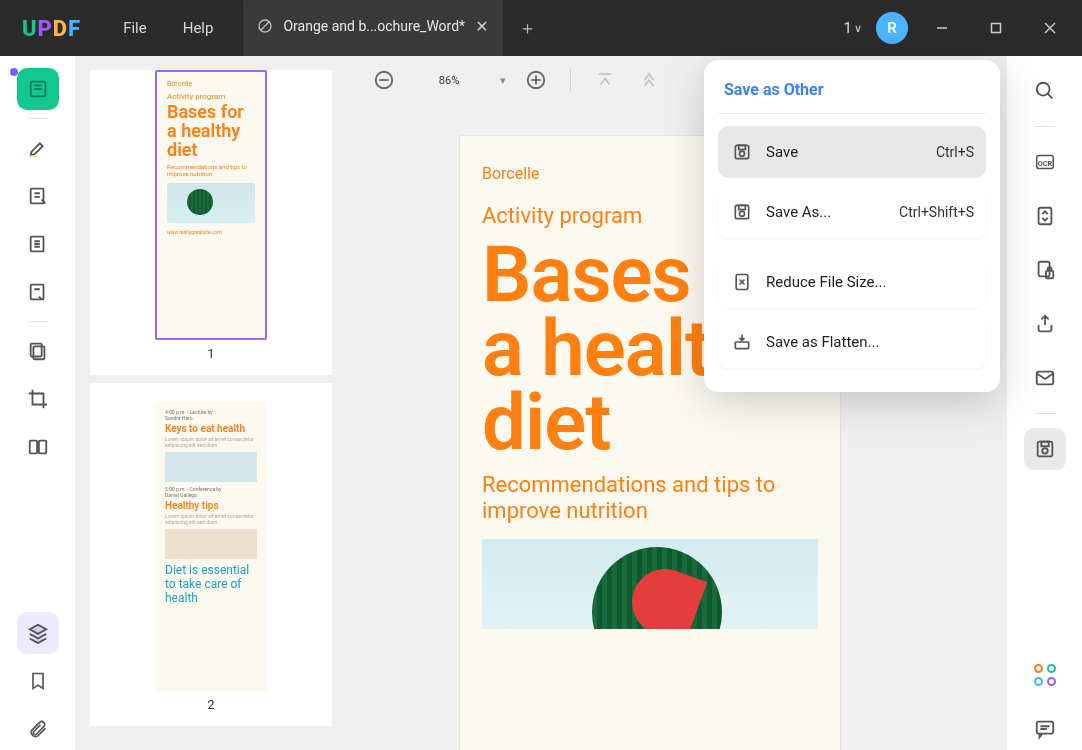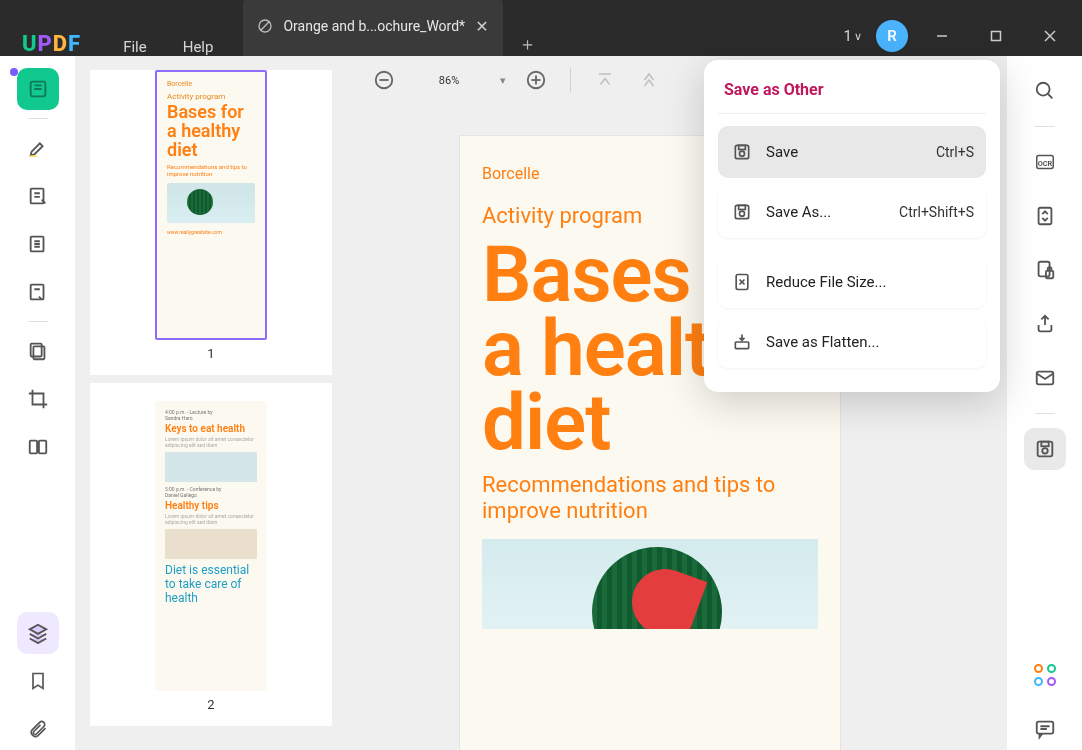--- a/index.html
+++ b/index.html
@@ -1,19 +1,19 @@
 <!DOCTYPE html>
 <html><head>
 <meta charset="utf-8">
 <style>
   * { box-sizing: border-box; margin: 0; padding: 0; }
   body { font-family: -apple-system, "Segoe UI", Roboto, Arial, sans-serif; width: 1082px; height: 750px; overflow: hidden; background: #fff; }
 
   
-  .titlebar { height: 56px; background: #2b2b2b; display: flex; align-items: flex-end; color: #d6d6d6; }
+  .titlebar { height: 56px; background: #2b2b2b; display: flex; align-items: center; color: #d6d6d6; }
   .logo { font-weight: 800; font-size: 22px; padding: 0 22px; letter-spacing: 1px; }
   .logo span:nth-child(1){color:#11c98f;} .logo span:nth-child(2){color:#a05afc;}
   .logo span:nth-child(3){color:#ffb443;} .logo span:nth-child(4){color:#3fb6ff;}
   .menu { display:flex; gap: 36px; padding-left: 20px; font-size: 15px; }
   .menu div { cursor: pointer; }
   .tab { margin-left: 30px; height: 60px; background: #3a3a3a; border-radius: 8px 8px 0 0; display:flex; align-items:center; padding: 0 14px; font-size: 14px; color:#e6e6e6; gap:10px; align-self:flex-end; }
   .tab .x { font-size: 16px; color:#ccc; cursor:pointer; }
   .newtab { margin-left: 16px; color:#bbb; font-size:18px; cursor:pointer; }
   .tb-right { margin-left:auto; display:flex; align-items:center; gap: 14px; padding-right: 12px; }
   .badge-count { font-size:15px; display:flex; align-items:center; gap:2px; }
@@ -66,21 +66,21 @@
   .doc-wrap .wm { margin-top:16px; height:90px; background:linear-gradient(#d4ebee,#e2f2f4); position:relative; overflow:hidden;}
   .doc-wrap .wm::before{content:"";position:absolute;left:110px;top:8px;width:130px;height:130px;border-radius:50%;background: repeating-linear-gradient(90deg,#1b6b3a 0 5px,#0f5a2e 5px 10px);}
   .doc-wrap .wm::after{content:"";position:absolute;left:150px;top:30px;width:66px;height:66px;border-radius:50% 0 0 50%;background:#e33d3d;transform:rotate(20deg);}
 
   .right-rail { width:76px; background:#fff; display:flex; flex-direction:column; align-items:center; padding-top:14px; gap:12px; border-left:1px solid #eee; }
   .right-rail .rail-btn.active-dark { background:#e9e9e9; }
   .right-rail svg { stroke:#555; }
 
   
   .panel { position:absolute; right:82px; top:60px; width:296px; background:#fff; border-radius:14px; box-shadow:0 10px 40px rgba(0,0,0,0.18); padding:16px 14px 16px; z-index:50; }
-  .panel h3 { font-size:16px; font-weight:700; color:#be185d; padding: 4px 6px 14px; }
+  .panel h3 { font-size:16px; font-weight:700; color:#3b82f6; padding: 4px 6px 14px; }
   .panel hr { border:none; border-top:1px solid #eee; margin: 0 0 12px; }
   .panel .item { display:flex; align-items:center; gap:12px; height:52px; border-radius:10px; padding:0 12px; cursor:pointer; font-size:15px; color:#222; margin-bottom:8px; box-shadow:0 1px 3px rgba(0,0,0,0.06);}
   .panel .item.selected { background:#e8e8e8; box-shadow:none; }
   .panel .item .shortcut { margin-left:auto; font-size:14px; color:#333; }
   .panel .item.disabled .lbl, .panel .item.disabled .shortcut { color:#9a9a9a; }
   .panel .gap { height:10px; }
   .panel .ic { width:24px; height:24px; display:flex; align-items:center; justify-content:center; color:#555; }
 
   .dot-indicator { position:absolute; left:10px; top:68px; width:8px;height:8px;background:#7b5cff;border-radius:50%; }
 

